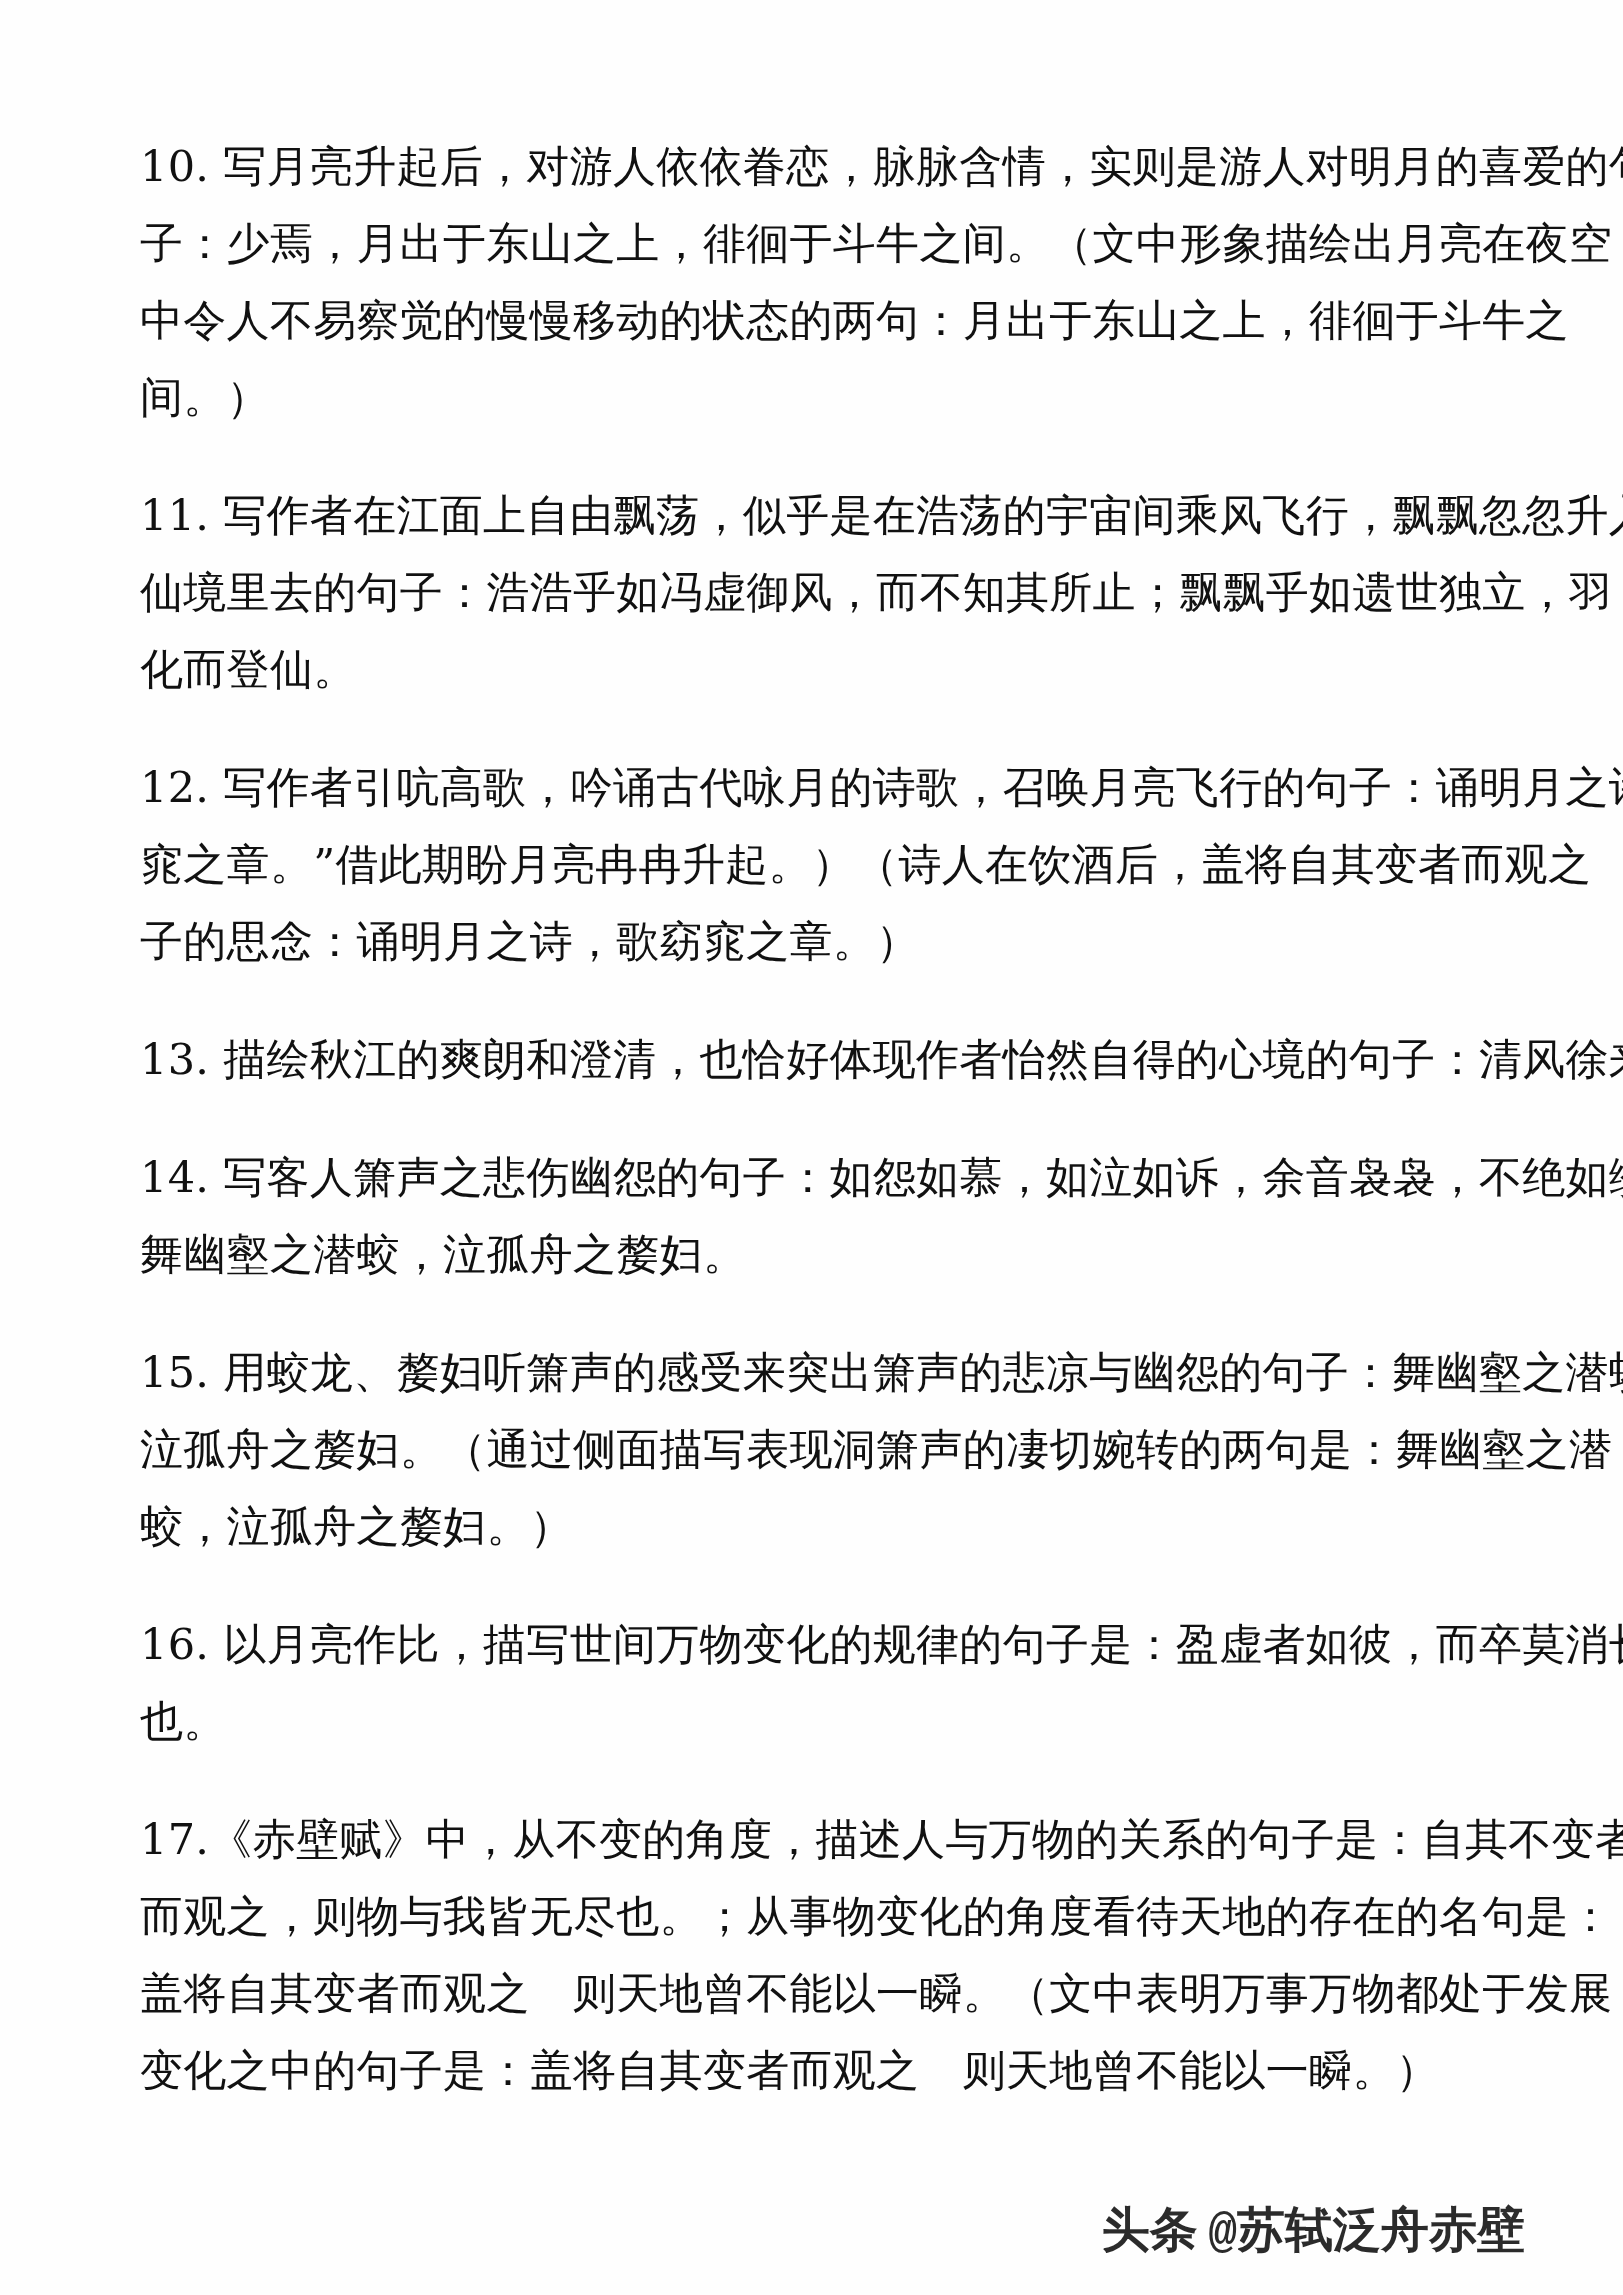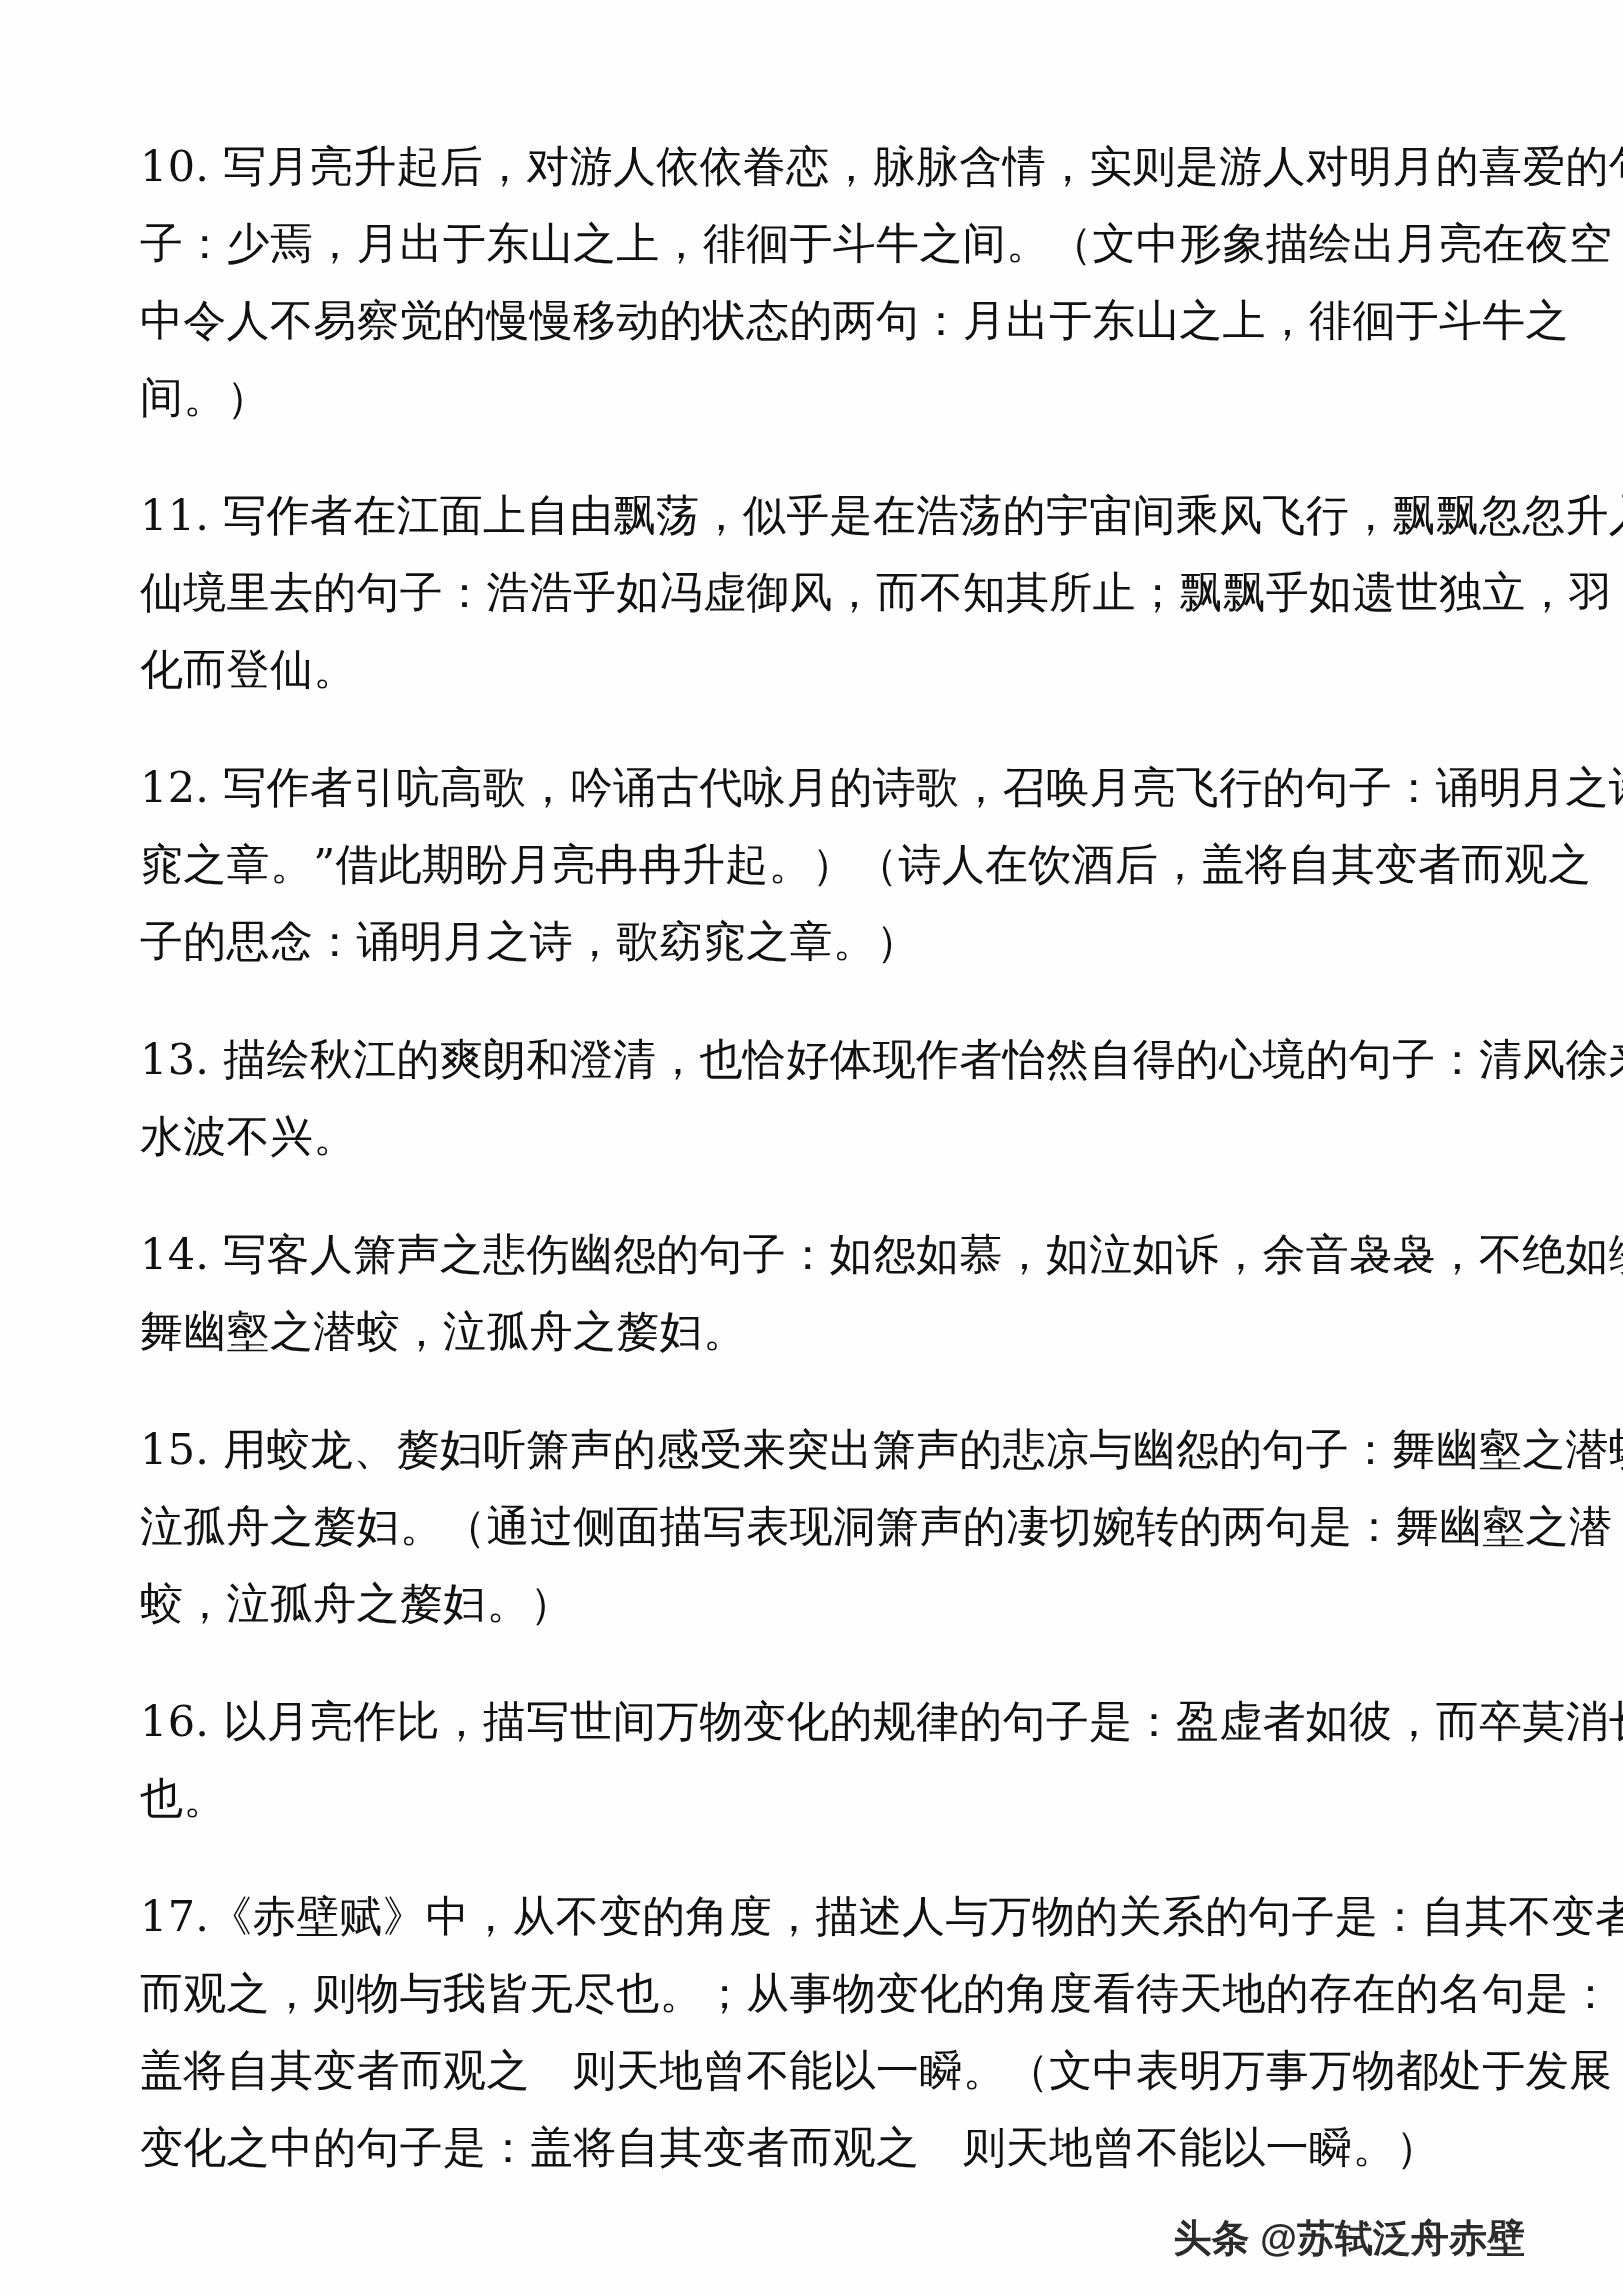--- a/index.html
+++ b/index.html
@@ -54,25 +54,25 @@
     right: 98px;
     bottom: 38px;
     display: flex;
     align-items: center;
     gap: 10.5px;
     opacity: 0.93;
     user-select: none;
   }
   #watermark .wm-brand,
   #watermark .wm-handle {
-    font-size: 38px;
+    font-size: 48px;
     line-height: 1;
     color: #1c1c1c;
     font-weight: 700;
-    font-family: Liberation Sans, sans-serif;
+    font-family: Liberation Mono, monospace;
     text-shadow: 1.3px 1.3px 0 rgba(255,255,255,0.85);
   }
   #watermark .wm-handle { font-weight: 700; }
 </style>
 </head>
 <body>
 
 <div id="page">
   <div id="doc-body">
       <p class="entry">
@@ -86,21 +86,20 @@
         <span class="entry-line">仙境里去的句子：浩浩乎如冯虚御风，而不知其所止；飘飘乎如遗世独立，羽</span>
         <span class="entry-line">化而登仙。</span>
       </p>
       <p class="entry">
         <span class="entry-line">12. 写作者引吭高歌，吟诵古代咏月的诗歌，召唤月亮飞行的句子：诵明月之诗，</span>
         <span class="entry-line">窕之章。”借此期盼月亮冉冉升起。）（诗人在饮酒后，盖将自其变者而观之</span>
         <span class="entry-line">子的思念：诵明月之诗，歌窈窕之章。）</span>
       </p>
       <p class="entry">
         <span class="entry-line">13. 描绘秋江的爽朗和澄清，也恰好体现作者怡然自得的心境的句子：清风徐来，</span>
-        <span class="entry-line">水波不兴。</span>
       </p>
       <p class="entry">
         <span class="entry-line">14. 写客人箫声之悲伤幽怨的句子：如怨如慕，如泣如诉，余音袅袅，不绝如缕。</span>
         <span class="entry-line">舞幽壑之潜蛟，泣孤舟之嫠妇。</span>
       </p>
       <p class="entry">
         <span class="entry-line">15. 用蛟龙、嫠妇听箫声的感受来突出箫声的悲凉与幽怨的句子：舞幽壑之潜蛟，</span>
         <span class="entry-line">泣孤舟之嫠妇。（通过侧面描写表现洞箫声的凄切婉转的两句是：舞幽壑之潜</span>
         <span class="entry-line">蛟，泣孤舟之嫠妇。）</span>
       </p>

